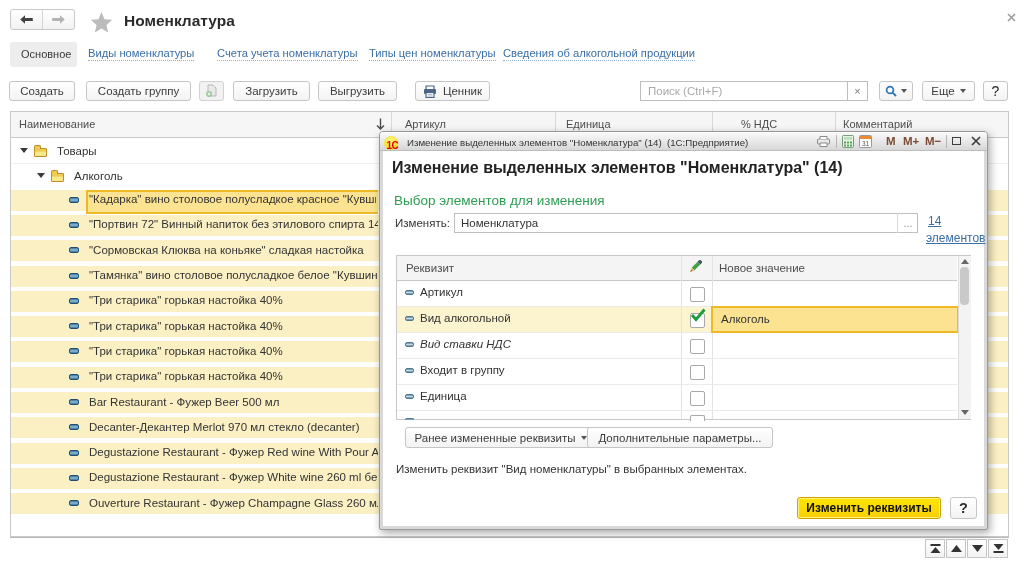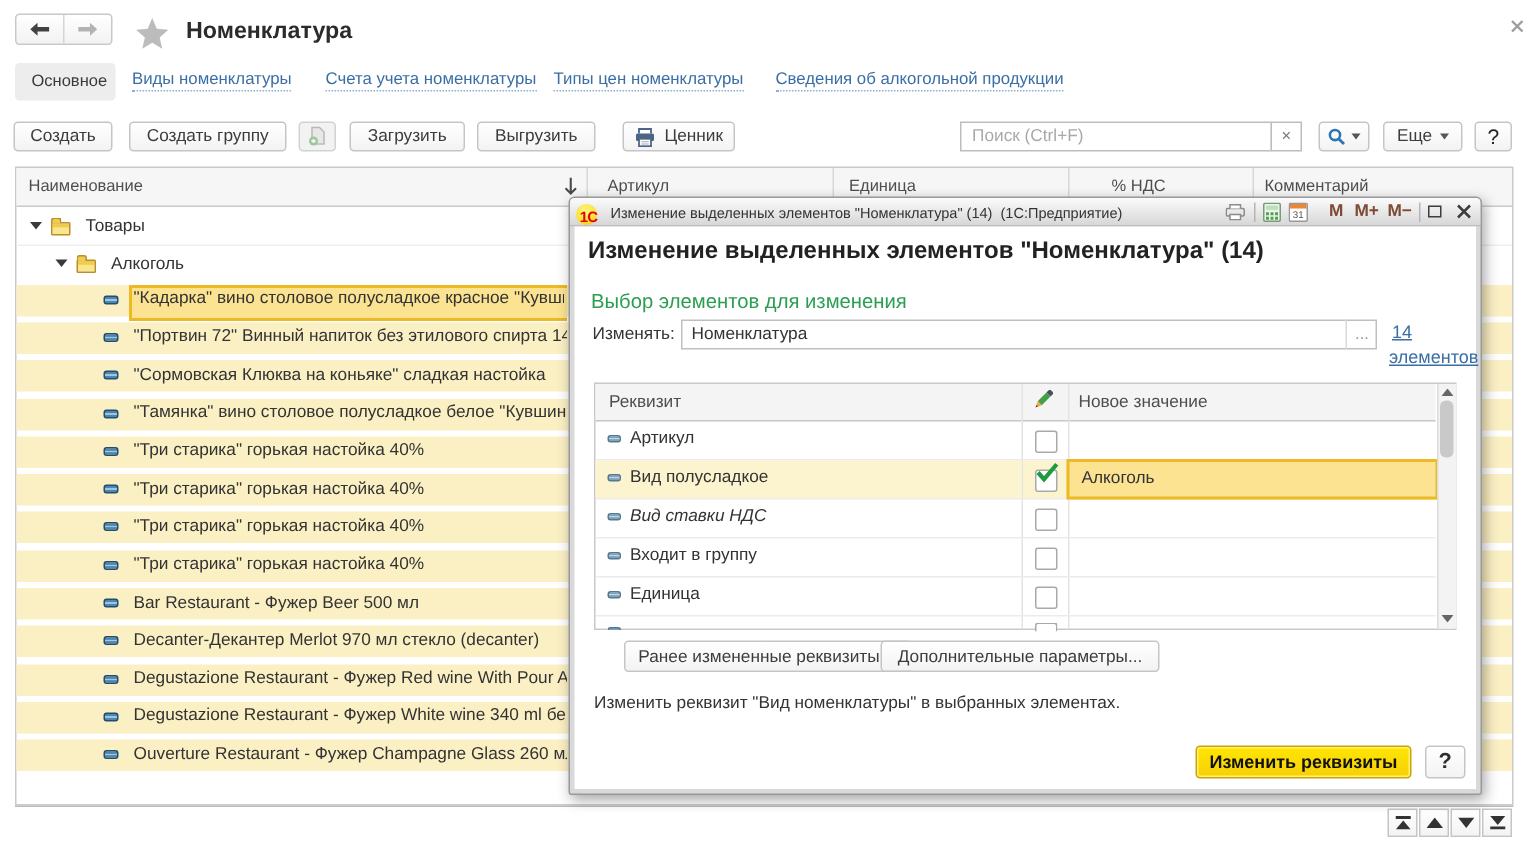--- a/index.html
+++ b/index.html
@@ -41,21 +41,21 @@
 <div class="abs" style="left:124px;top:12px;font-size:15.5px;font-weight:bold;color:#2b2b2b;">Номенклатура</div>
 <svg class="abs" style="left:1007px;top:13px;" width="9" height="9" viewBox="0 0 9 9">
     <path d="M1 1 L8 8 M8 1 L1 8" stroke="#9c9c9c" stroke-width="1.6"></path>
   </svg>
 
 <div class="abs" style="left:10px;top:42px;width:67px;height:25px;background:#ededed;border-radius:3px;"></div>
 <div class="abs" style="left:21px;top:48px;font-size:11px;color:#3a3a3a;">Основное</div>
 <div class="lnk" style="left:88px;top:47px;">Виды номенклатуры</div>
 <div class="lnk" style="left:217px;top:47px;">Счета учета номенклатуры</div>
 <div class="lnk" style="left:369px;top:47px;">Типы цен номенклатуры</div>
-<div class="lnk" style="left:517px;top:47px;">Сведения об алкогольной продукции</div>
+<div class="lnk" style="left:503px;top:47px;">Сведения об алкогольной продукции</div>
 
 <div class="btn" style="left:9px;top:81px;width:66px;height:20px;">Создать</div>
 <div class="btn" style="left:86px;top:81px;width:105px;height:20px;">Создать группу</div>
 <div class="btn" style="left:199px;top:81px;width:25px;height:20px;background:#f2f2f2;border-color:#d2d2d2;">
   <svg width="13" height="14" viewBox="0 0 13 14">
       <path d="M3 1 h5 l3 3 v8 h-8 z" fill="#e8e8e8" stroke="#b9b9b9"></path>
       <circle cx="4" cy="10" r="3" fill="#9dc89d"></circle>
       <path d="M4 8.6 v2.8 M2.6 10 h2.8" stroke="#fff" stroke-width="1"></path>
     </svg>
 </div>
@@ -129,21 +129,21 @@
     <div class="itemic" style="left:69px;top:399px;"></div>
     <div class="rowtxt" style="left:89px;top:395.5px;max-width:289px;overflow:hidden;">Bar Restaurant - Фужер Beer 500 мл</div>
     <div class="ylrow" style="top:417.3px;"></div>
     <div class="itemic" style="left:69px;top:424.3px;"></div>
     <div class="rowtxt" style="left:89px;top:420.8px;max-width:289px;overflow:hidden;">Decanter-Декантер Merlot 970 мл стекло (decanter)</div>
     <div class="ylrow" style="top:442.6px;"></div>
     <div class="itemic" style="left:69px;top:449.6px;"></div>
     <div class="rowtxt" style="left:89px;top:446.1px;max-width:289px;overflow:hidden;">Degustazione Restaurant - Фужер Red wine With Pour A</div>
     <div class="ylrow" style="top:467.9px;"></div>
     <div class="itemic" style="left:69px;top:474.9px;"></div>
-    <div class="rowtxt" style="left:89px;top:471.4px;max-width:289px;overflow:hidden;">Degustazione Restaurant - Фужер White wine 340 ml бе</div>
+    <div class="rowtxt" style="left:89px;top:471.4px;max-width:289px;overflow:hidden;">Degustazione Restaurant - Фужер White wine 260 ml бе</div>
     <div class="ylrow" style="top:493.20000000000005px;"></div>
     <div class="itemic" style="left:69px;top:500.20000000000005px;"></div>
     <div class="rowtxt" style="left:89px;top:496.70000000000005px;max-width:289px;overflow:hidden;">Ouverture Restaurant - Фужер Champagne Glass 260 мл</div>
     <div class="abs" style="left:86px;top:189.6px;width:292px;height:24px;background:#fbe392;border:2px solid #edb925;border-right:none;"></div>
     <div class="rowtxt" style="left:89px;top:193.1px;max-width:287px;overflow:hidden;">"Кадарка" вино столовое полусладкое красное "Кувши</div>
   </div>
 
 <div class="tri" style="left:20px;top:148px;"></div>
 <div class="folder" style="left:34px;top:147.5px;"></div>
 <div class="rowtxt" style="left:57px;top:145px;">Товары</div>
@@ -256,21 +256,21 @@
 <div class="abs" style="left:682px;top:307px;width:30px;height:25px;background:#fcf3cf;"></div>
 <div class="abs" style="left:713px;top:307px;width:245px;height:25px;background:#fcf3cf;"></div>
 <div class="abs" style="left:711px;top:306px;width:248px;height:27px;background:#fbe392;border:2px solid #edb925;"></div>
 <div class="abs" style="left:721px;top:313px;font-size:11.5px;color:#333;">Алкоголь</div>
 
 <div id="attrcont">
     <div class="itemic" style="left:405px;top:290px;width:9px;height:5px;border-color:#527894;background:linear-gradient(#7fa3bb 0%,#7fa3bb 32%,#c3d6e2 42%,#c3d6e2 58%,#7fa3bb 68%,#7fa3bb 100%);"></div>
     <div class="rowtxt" style="left:420px;top:286px;">Артикул</div>
     <div class="chk" style="left:690px;top:287px;"></div>
     <div class="itemic" style="left:405px;top:316px;width:9px;height:5px;border-color:#527894;background:linear-gradient(#7fa3bb 0%,#7fa3bb 32%,#c3d6e2 42%,#c3d6e2 58%,#7fa3bb 68%,#7fa3bb 100%);"></div>
-    <div class="rowtxt" style="left:420px;top:312px;">Вид полусладкое</div>
+    <div class="rowtxt" style="left:420px;top:312px;">Вид алкогольной</div>
     <div class="chk" style="left:690px;top:313px;"></div>
     <div class="itemic" style="left:405px;top:342px;width:9px;height:5px;border-color:#527894;background:linear-gradient(#7fa3bb 0%,#7fa3bb 32%,#c3d6e2 42%,#c3d6e2 58%,#7fa3bb 68%,#7fa3bb 100%);"></div>
     <div class="rowtxt" style="left:420px;top:338px;font-style:italic;">Вид ставки НДС</div>
     <div class="chk" style="left:690px;top:339px;"></div>
     <div class="itemic" style="left:405px;top:368px;width:9px;height:5px;border-color:#527894;background:linear-gradient(#7fa3bb 0%,#7fa3bb 32%,#c3d6e2 42%,#c3d6e2 58%,#7fa3bb 68%,#7fa3bb 100%);"></div>
     <div class="rowtxt" style="left:420px;top:364px;">Входит в группу</div>
     <div class="chk" style="left:690px;top:365px;"></div>
     <div class="itemic" style="left:405px;top:394px;width:9px;height:5px;border-color:#527894;background:linear-gradient(#7fa3bb 0%,#7fa3bb 32%,#c3d6e2 42%,#c3d6e2 58%,#7fa3bb 68%,#7fa3bb 100%);"></div>
     <div class="rowtxt" style="left:420px;top:390px;">Единица</div>
     <div class="chk" style="left:690px;top:391px;"></div>
@@ -283,20 +283,20 @@
 
 <div class="abs" style="left:958px;top:256px;width:13px;height:163px;background:#f3f3f3;border-left:1px solid #dcdcdc;"></div>
 <svg class="abs" style="left:961px;top:259px;" width="8" height="5" viewBox="0 0 8 5">
     <path d="M4 0 L8 5 L0 5 Z" fill="#666"></path>
   </svg>
 <svg class="abs" style="left:961px;top:410px;" width="8" height="5" viewBox="0 0 8 5">
     <path d="M4 5 L8 0 L0 0 Z" fill="#666"></path>
   </svg>
 <div class="abs" style="left:960px;top:267px;width:9px;height:38px;background:#c9c9c9;border-radius:4px;"></div>
 
-<div class="btn" style="left:416px;top:427px;width:192px;height:21px;">Ранее измененные реквизиты
+<div class="btn" style="left:405px;top:427px;width:192px;height:21px;">Ранее измененные реквизиты
  <span style="margin-left:6px;width:0;height:0;border-left:3.5px solid transparent;border-right:3.5px solid transparent;border-top:4px solid #555;"></span>
 </div>
 <div class="btn" style="left:587px;top:427px;width:186px;height:21px;">Дополнительные параметры...</div>
 <div class="abs" style="left:396px;top:463px;font-size:11.5px;color:#333;">Изменить реквизит "Вид номенклатуры" в выбранных элементах.</div>
 
 <div class="btn" style="left:797px;top:497px;width:144px;height:22px;background:linear-gradient(#ffe600,#f7cf08);border-color:#cda400;font-weight:bold;color:#111;font-size:12px;box-shadow:inset 0 0 0 1px #fff176;">Изменить реквизиты</div>
 <div class="btn" style="left:950px;top:497px;width:27px;height:22px;font-size:14.5px;font-weight:bold;color:#2e2e2e;">?</div>
 
 </body></html>

